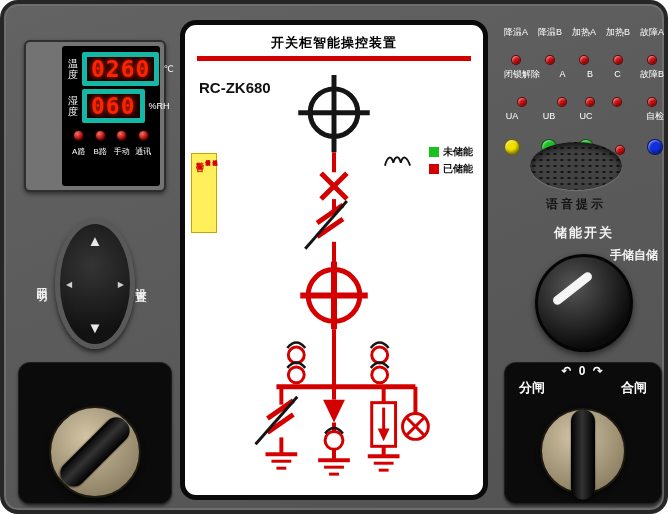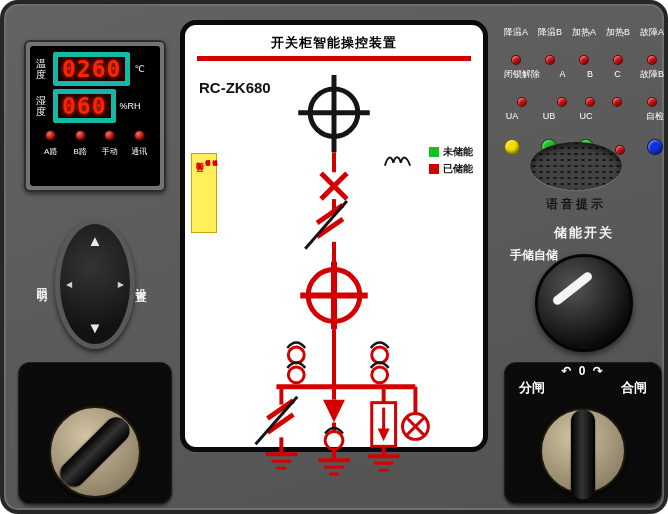--- a/index.html
+++ b/index.html
@@ -7,21 +7,21 @@
   .panel{position:relative;width:668px;height:514px;box-sizing:border-box;
     background:linear-gradient(160deg,#636363,#525252);
     border:4px solid #262626;border-radius:18px;
     box-shadow:inset 0 0 0 2px #6e6e6e;}
 
   
   .module{position:absolute;left:20px;top:36px;width:142px;height:152px;box-sizing:border-box;
     background:#737373;border:2px solid #2e2e2e;border-radius:6px;padding:4px;
     box-shadow:0 2px 4px rgba(0,0,0,.5);}
   .module-screen{background:#000;height:100%;box-sizing:border-box;border-radius:3px;
-    padding:6px 6px 3px;display:flex;flex-direction:column;gap:3px;}
+    padding:6px 6px 3px;display:flex;flex-direction:column;gap:3px;margin-left:32px;}
   .disp-row{display:flex;align-items:center;gap:4px;}
   .disp-label{color:#fff;font-size:10px;width:13px;line-height:1.15;}
   .seg{background:#1d0000;border:5px solid #14b8a6;border-radius:2px;
     font-family:"DejaVu Sans Mono",monospace;font-weight:bold;font-size:23px;line-height:1.05;
     color:var(--digit-red,#ff2200);letter-spacing:1px;padding:0 4px;
     text-shadow:0 0 5px rgba(255,50,0,.85);text-align:center;}
   .disp-unit{color:#fff;font-size:9px;}
   .disp-leds{display:flex;justify-content:space-around;margin-top:4px;}
   .disp-led{width:9px;height:9px;border-radius:50%;
     background:radial-gradient(circle at 35% 30%,#ff7060,#8a0000 70%);border:1px solid #3a0000;}
@@ -57,21 +57,21 @@
     background:radial-gradient(circle at 40% 33%,#d2c4a4,#8c7f63 78%);
     border:2px solid #1d1911;box-shadow:0 3px 5px rgba(0,0,0,.6);}
   .switch-left .knob-beige{top:44px;width:88px;height:88px;}
   .switch-right .knob-beige{top:46px;width:82px;height:82px;}
   .knob-handle{position:absolute;left:50%;top:50%;border-radius:12px;
     background:linear-gradient(90deg,#000,#333 46%,#000);box-shadow:0 1px 2px rgba(0,0,0,.7);}
   .switch-left .knob-handle{width:26px;height:86px;transform:translate(-50%,-50%) rotate(45deg);}
   .switch-right .knob-handle{width:24px;height:90px;transform:translate(-50%,-46%);}
 
   
-  .screen{position:absolute;left:176px;top:16px;width:308px;height:432px;box-sizing:border-box;
+  .screen{position:absolute;left:176px;top:16px;width:308px;height:480px;box-sizing:border-box;
     background:#fff;border:5px solid #0a0a0a;border-radius:16px;}
   .screen-title{text-align:center;font-size:13px;font-weight:bold;color:#000;
     margin-top:9px;letter-spacing:1px;}
   .title-bar{height:5px;background:var(--diagram-red,#d40000);margin:4px 12px 0;}
   .model{position:absolute;left:14px;top:54px;font-size:15px;font-weight:bold;color:#101010;}
   .legend{position:absolute;right:10px;top:120px;display:flex;align-items:center;gap:17px;}
   .legend-rows{display:flex;flex-direction:column;gap:3px;}
   .legend-row{display:flex;align-items:center;gap:4px;font-size:10px;font-weight:bold;color:#111;}
   .legend-swatch{width:10px;height:10px;}
   .legend-swatch.green{background:var(--led-green,#18c020);}
@@ -105,21 +105,21 @@
   .speaker{width:92px;height:48px;margin:0 auto;border-radius:50%;
     background-color:#424242;
     background-image:radial-gradient(#151515 1.4px,transparent 1.6px);
     background-size:7px 6px;background-position:center;
     box-shadow:inset 0 4px 7px rgba(0,0,0,.7),0 1px 1px rgba(255,255,255,.18);}
   .speaker-label{color:#141414;font-size:12px;font-weight:bold;margin-top:6px;letter-spacing:3px;}
 
   
   .charge{position:absolute;left:498px;top:220px;width:164px;text-align:center;}
   .charge-title{color:#f2f2f2;font-weight:bold;font-size:13px;letter-spacing:2px;}
-  .charge-row{display:flex;justify-content:flex-start;padding:0 8px;margin-top:5px;
+  .charge-row{display:flex;justify-content:flex-end;padding:0 8px;margin-top:5px;
     color:#f2f2f2;font-size:12px;font-weight:bold;}
   .charge-knob{position:relative;width:92px;height:92px;margin:-10px auto 0;border-radius:50%;
     background:radial-gradient(circle at 38% 32%,#565656,#0b0b0b 72%);
     border:3px solid #050505;box-shadow:0 3px 6px rgba(0,0,0,.55);}
   .charge-indicator{position:absolute;left:11px;top:27px;width:47px;height:9px;border-radius:5px;
     background:#f5f5f5;transform:rotate(-38deg);}
 </style>
 </head>
 <body>
 

